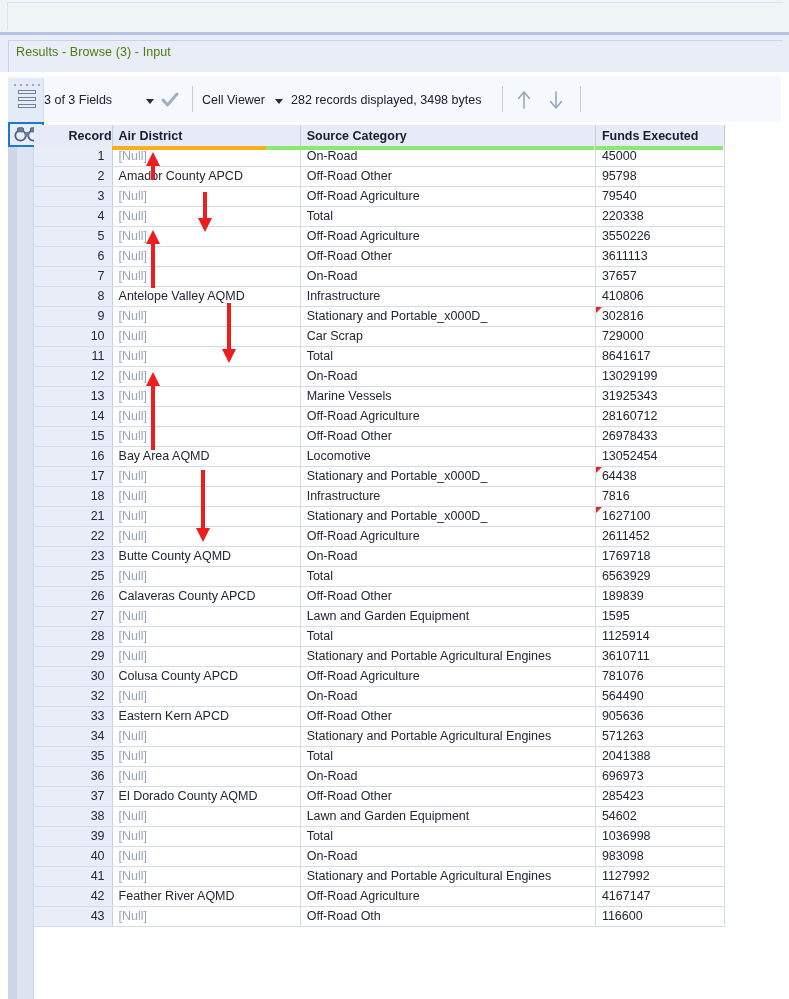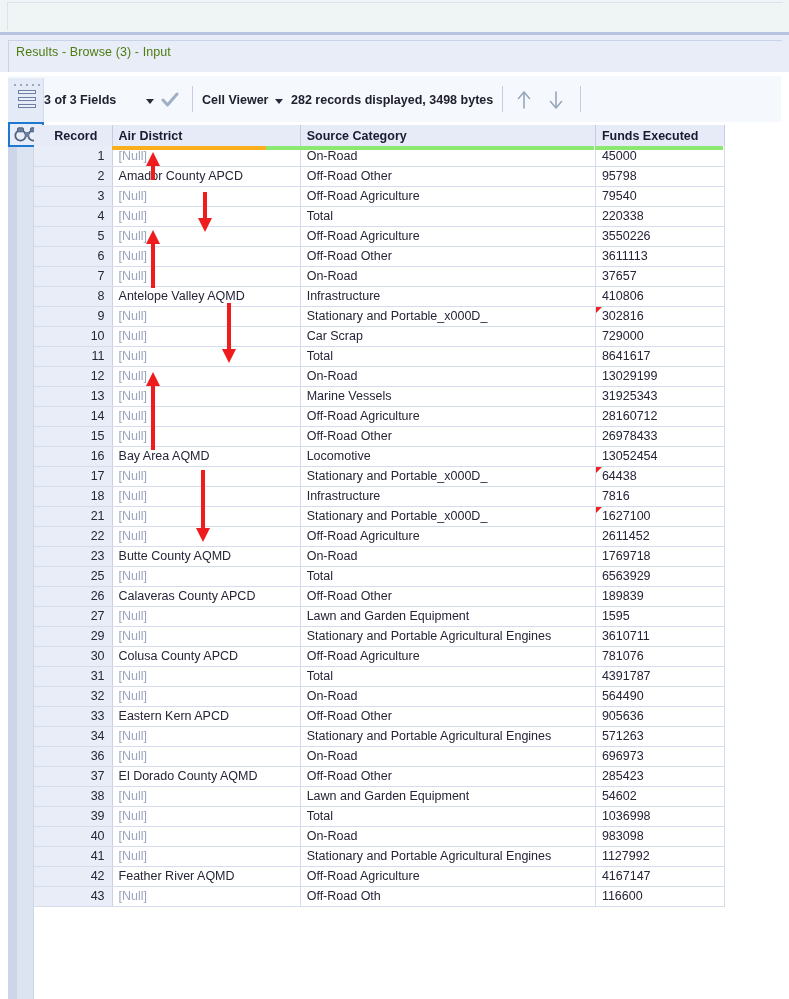--- a/index.html
+++ b/index.html
@@ -100,21 +100,20 @@
     background: #e9eef8;
     border: 1px solid #6d7fa3;
     box-sizing: border-box;
   }
 
   .tb-label {
     position: absolute;
     font-size: 12.5px;
     color: #20202e;
     white-space: nowrap;
-    font-weight: bold;
   }
   #fields-label { left: 44px; top: 93px; }
   #fields-caret {
     position: absolute;
     left: 146px; top: 99px;
     width: 0; height: 0;
     border-left: 4px solid transparent;
     border-right: 4px solid transparent;
     border-top: 5px solid #2a2a3a;
   }
@@ -209,21 +208,21 @@
     color: #1a1a33;
     text-align: left;
     height: 21px;
     padding: 0 0 0 6px;
     border-right: 1px solid #c3cde2;
     border-bottom: none;
     position: relative;
     box-sizing: border-box;
     white-space: nowrap;
   }
-  th.rec { text-align: center; padding-left: 6px; }
+  th.rec { text-align: right; padding-left: 6px; }
   td {
     height: 20px;
     padding: 0 0 0 6px;
     border-bottom: 1px solid #d5ddec;
     border-right: 1px solid #d5ddec;
     background: #ffffff;
     box-sizing: border-box;
     white-space: nowrap;
     overflow: hidden;
     position: relative;
@@ -496,54 +495,60 @@
           <td>Off-Road Other</td>
           <td>189839</td>
         </tr>
         <tr>
           <td class="rec">27</td>
           <td class="null-cell">[Null]</td>
           <td>Lawn and Garden Equipment</td>
           <td>1595</td>
         </tr>
         <tr>
+          <td class="rec">28</td>
+          <td class="null-cell">[Null]</td>
+          <td>Total</td>
+          <td>1125914</td>
+        </tr>
+        <tr>
           <td class="rec">29</td>
           <td class="null-cell">[Null]</td>
           <td>Stationary and Portable Agricultural Engines</td>
           <td>3610711</td>
         </tr>
         <tr>
           <td class="rec">30</td>
           <td>Colusa County APCD</td>
           <td>Off-Road Agriculture</td>
           <td>781076</td>
         </tr>
         <tr>
-          <td class="rec">31</td>
-          <td class="null-cell">[Null]</td>
-          <td>Total</td>
-          <td>4391787</td>
-        </tr>
-        <tr>
           <td class="rec">32</td>
           <td class="null-cell">[Null]</td>
           <td>On-Road</td>
           <td>564490</td>
         </tr>
         <tr>
           <td class="rec">33</td>
           <td>Eastern Kern APCD</td>
           <td>Off-Road Other</td>
           <td>905636</td>
         </tr>
         <tr>
           <td class="rec">34</td>
           <td class="null-cell">[Null]</td>
           <td>Stationary and Portable Agricultural Engines</td>
           <td>571263</td>
+        </tr>
+        <tr>
+          <td class="rec">35</td>
+          <td class="null-cell">[Null]</td>
+          <td>Total</td>
+          <td>2041388</td>
         </tr>
         <tr>
           <td class="rec">36</td>
           <td class="null-cell">[Null]</td>
           <td>On-Road</td>
           <td>696973</td>
         </tr>
         <tr>
           <td class="rec">37</td>
           <td>El Dorado County AQMD</td>

